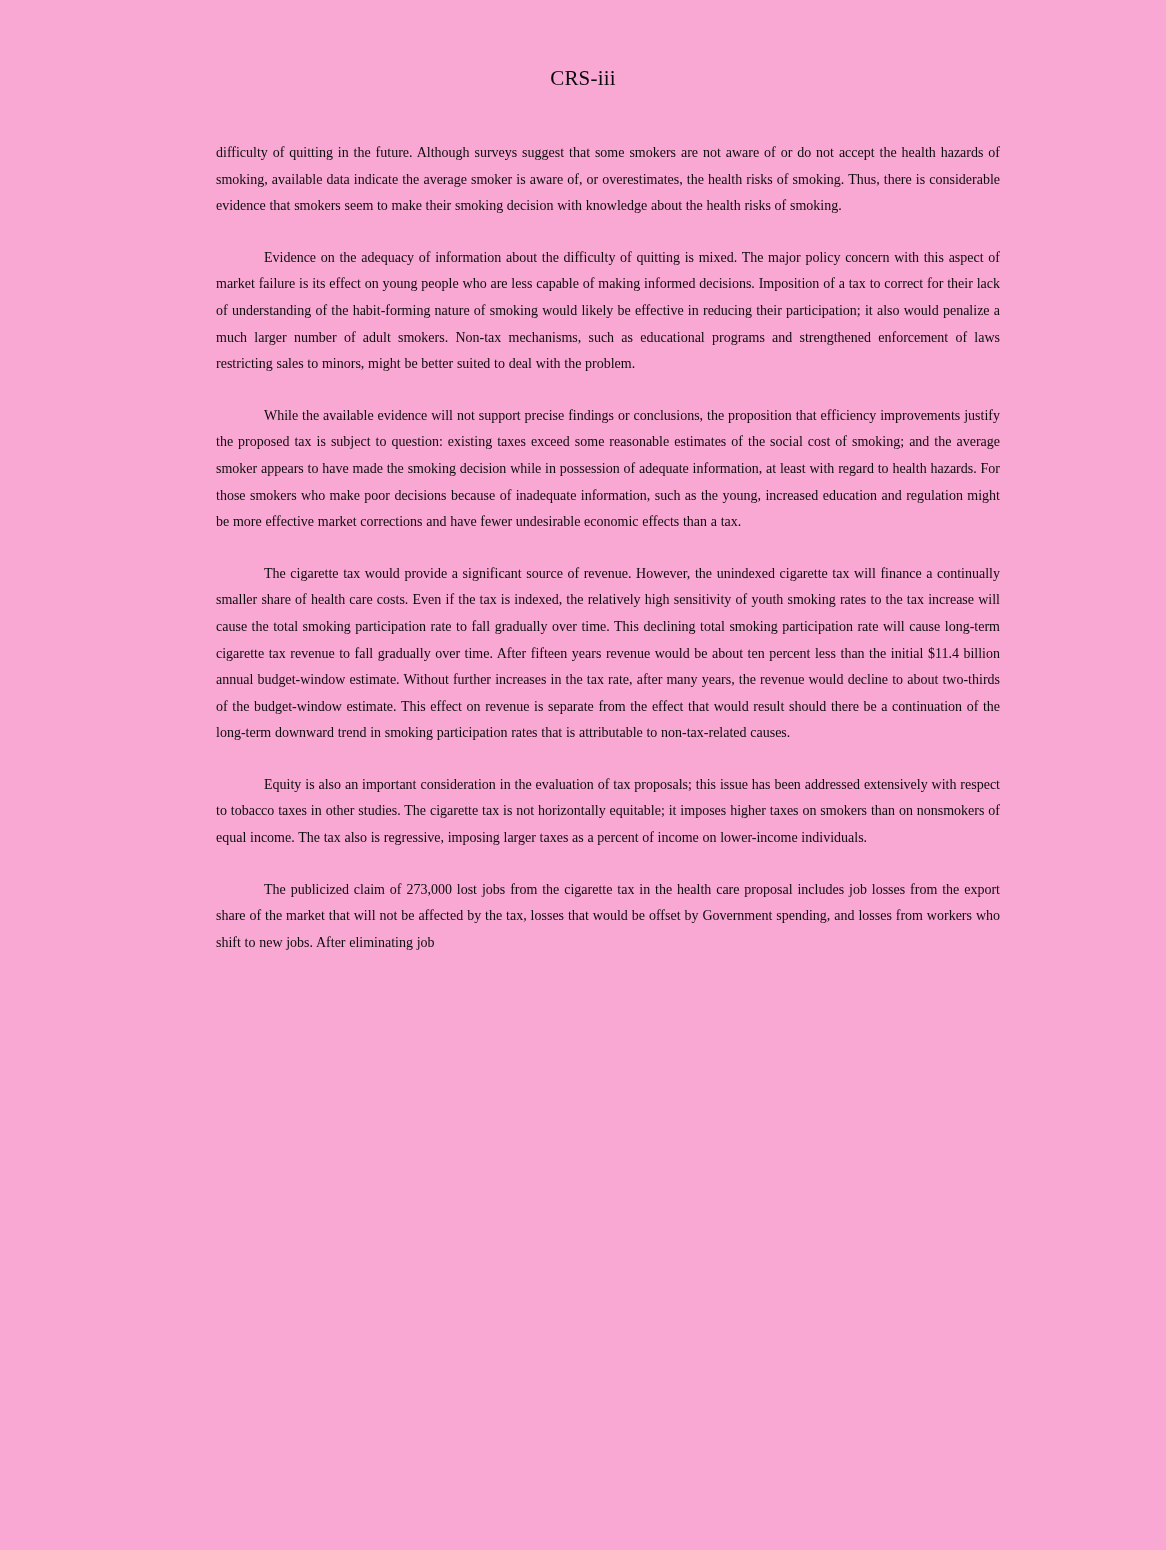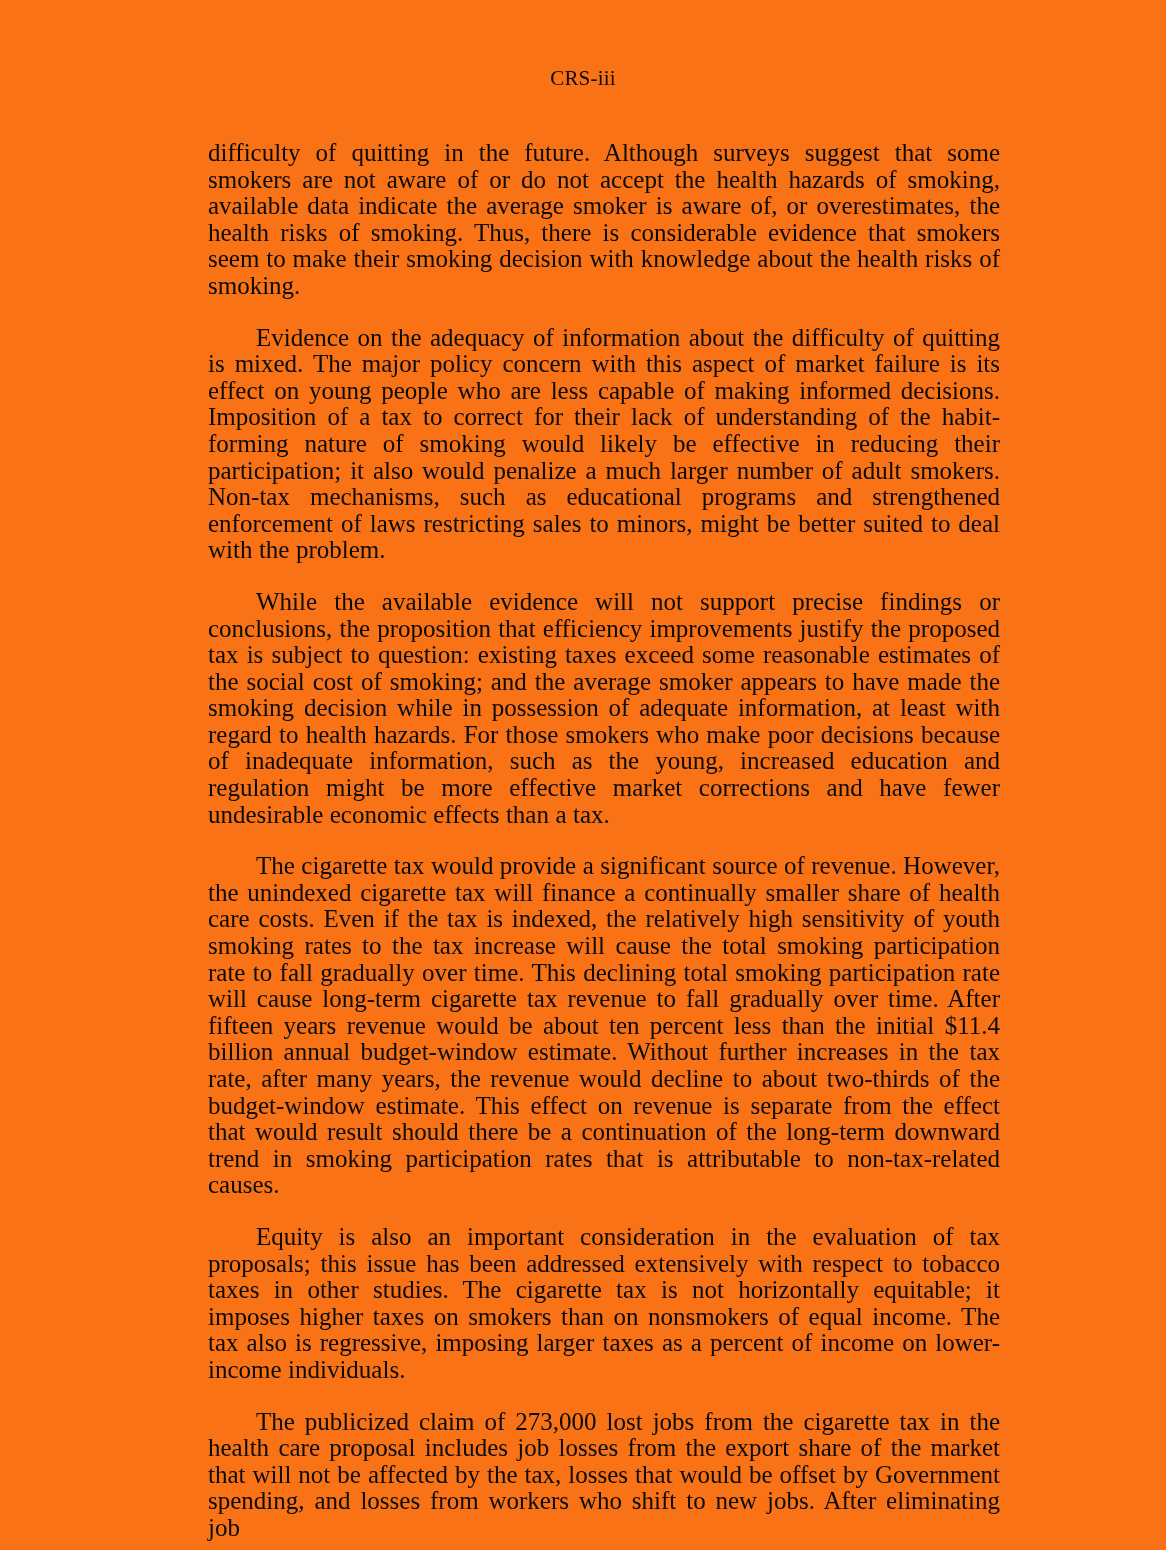--- a/index.html
+++ b/index.html
@@ -4,21 +4,21 @@
 <style>
   html, body {
     margin: 0;
     padding: 0;
     background: #ffffff;
   }
   .page {
     position: relative;
     width: 1166px;
     height: 1550px;
-    background: #f97316;
+    background: #f9a8d4;
     box-sizing: border-box;
     overflow: hidden;
     font-family: "Liberation Serif", "DejaVu Serif", serif;
     color: #0b0b0b;
   }
   .header {
     position: absolute;
     top: 66px;
     left: 0;
     width: 100%;
@@ -26,22 +26,22 @@
     font-size: 21px;
     letter-spacing: 0.2px;
   }
   .body-col {
     position: absolute;
     top: 140px;
     left: 204px;
     width: 796px;
   }
   p.para {
-    margin: 0 0 25px 4px;
-    font-size: 25px;
+    margin: 0 0 25px 12px;
+    font-size: 14px;
     line-height: 26.6px;
     text-align: justify;
     text-indent: 48px;
     text-justify: inter-word;
     word-spacing: 0.2px;
   }
   p.para:last-child {
     margin-bottom: 0;
     font-family: Liberation Serif, serif;
   }

